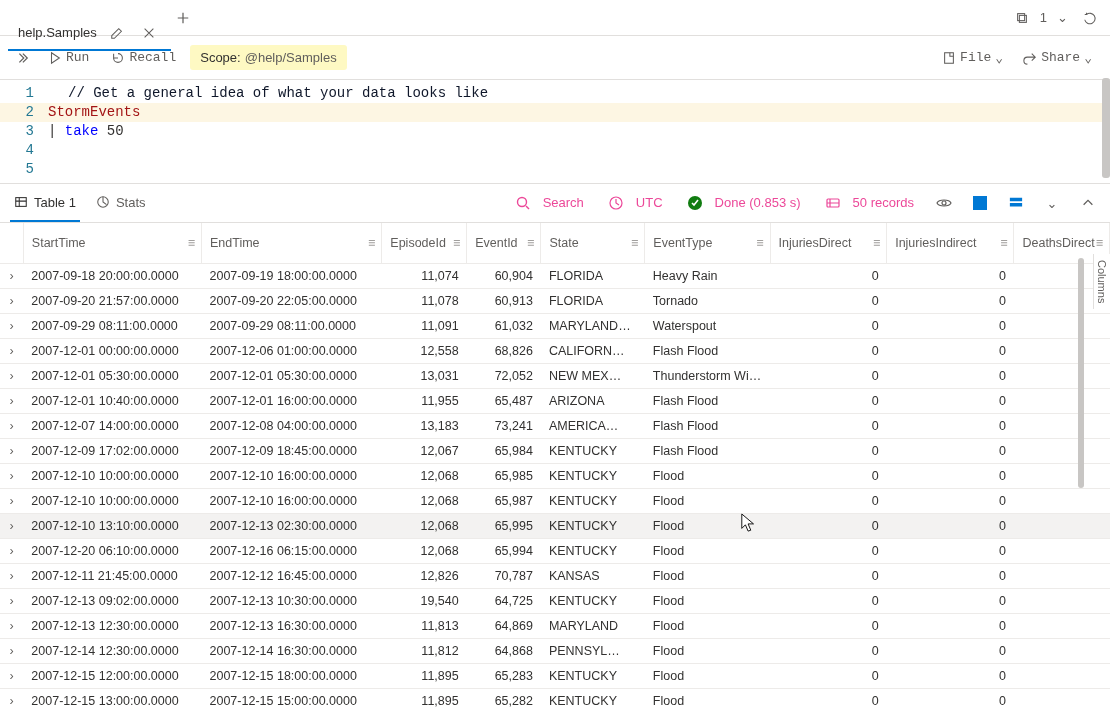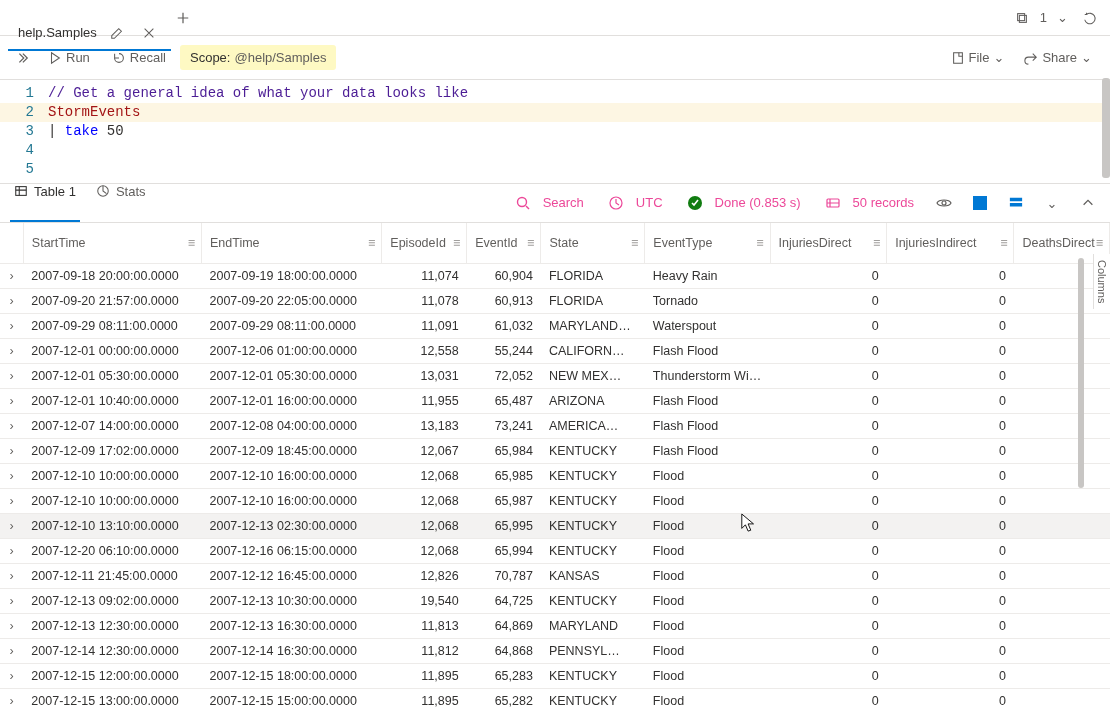--- a/index.html
+++ b/index.html
@@ -10,39 +10,39 @@
 .tab { display: flex; align-items: center; height: 100%; padding: 0 10px; border-bottom: 2px solid transparent; gap: 8px; margin-top: 32px; }
 .tab.active { border-bottom-color: #0078d4; }
 .tab-title { color: #605e5c; }
 .tab.active .tab-title { color: #323130; }
 .icon-btn { display: flex; align-items: center; justify-content: center; width: 24px; height: 24px; cursor: pointer; color: #605e5c; }
 .icon-btn svg { width: 14px; height: 14px; }
 .tab-bar .right { margin-left: auto; display: flex; align-items: center; gap: 6px; }
 
 
 .toolbar { display: flex; align-items: center; height: 44px; padding: 0 10px; gap: 6px; border-bottom: 1px solid #e1dfdd; }
-.tbtn { display: flex; align-items: center; gap: 4px; padding: 4px 8px; cursor: pointer; color: #605e5c; border-radius: 2px; }
+.tbtn { display: flex; align-items: center; gap: 4px; padding: 4px 8px; cursor: pointer; color: #605e5c; border-radius: 2px; font-family: Liberation Mono, monospace; }
 .tbtn svg { width: 14px; height: 14px; }
 .scope { background: #fef9c3; padding: 5px 10px; border-radius: 3px; color: #323130; display: flex; gap: 4px; align-items: center; }
 .toolbar .right { margin-left: auto; display: flex; align-items: center; gap: 4px; }
 
 
 .editor { font-family: 'Consolas', 'Courier New', monospace; font-size: 14px; padding: 4px 0; background: #fff; }
 .editor-line { display: flex; height: 19px; line-height: 19px; }
 .gutter { width: 48px; text-align: right; padding-right: 14px; color: #237893; user-select: none; }
 .code { flex: 1; white-space: pre; }
 .editor-line.current { background: #fdf6e3; }
-.comment { color: #4c1d95; }
+.comment { color: #0f172a; margin-left: 20px; }
 .ident { color: #a31515; }
 .keyword { color: #0000ff; }
 .pipe { color: #323130; }
 
 
 .result-bar { display: flex; align-items: center; height: 40px; border-top: 1px solid #e1dfdd; border-bottom: 1px solid #e1dfdd; padding: 0 10px; gap: 12px; }
-.rtab { display: flex; gap: 6px; padding: 0 4px; height: 100%; cursor: pointer; border-bottom: 2px solid transparent; color: #605e5c; }
+.rtab { display: flex; align-items: center; gap: 6px; padding: 0 4px; height: 100%; cursor: pointer; border-bottom: 2px solid transparent; color: #605e5c; }
 .rtab.active { border-bottom-color: #0078d4; color: #323130; }
 .rtab svg { width: 14px; height: 14px; }
 .result-bar .spacer { flex: 1; }
 .status-item { display: flex; gap: 12px; color: #ec4899; padding: 0 6px; }
 .status-item svg { width: 16px; height: 16px; }
 .status-done svg circle { fill: #107c10; }
 .icon-box { width: 24px; height: 24px; display:flex; align-items:center; justify-content:center; cursor:pointer; color:#605e5c; }
 .icon-box.blue { color: #0078d4; }
 .icon-box.filled { background:#0078d4; width:14px; height:14px; }
 
@@ -300,21 +300,21 @@
           <td>Waterspout</td>
           <td class="num">0</td>
           <td class="num">0</td>
           <td class="num"></td>
         </tr>
         <tr>
           <td class="expand-col"><span class="expander">›</span></td>
           <td>2007-12-01 00:00:00.0000</td>
           <td>2007-12-06 01:00:00.0000</td>
           <td class="num">12,558</td>
-          <td class="num">55,244</td>
+          <td class="num">68,826</td>
           <td>CALIFORN…</td>
           <td>Flash Flood</td>
           <td class="num">0</td>
           <td class="num">0</td>
           <td class="num"></td>
         </tr>
         <tr>
           <td class="expand-col"><span class="expander">›</span></td>
           <td>2007-12-01 05:30:00.0000</td>
           <td>2007-12-01 05:30:00.0000</td>

